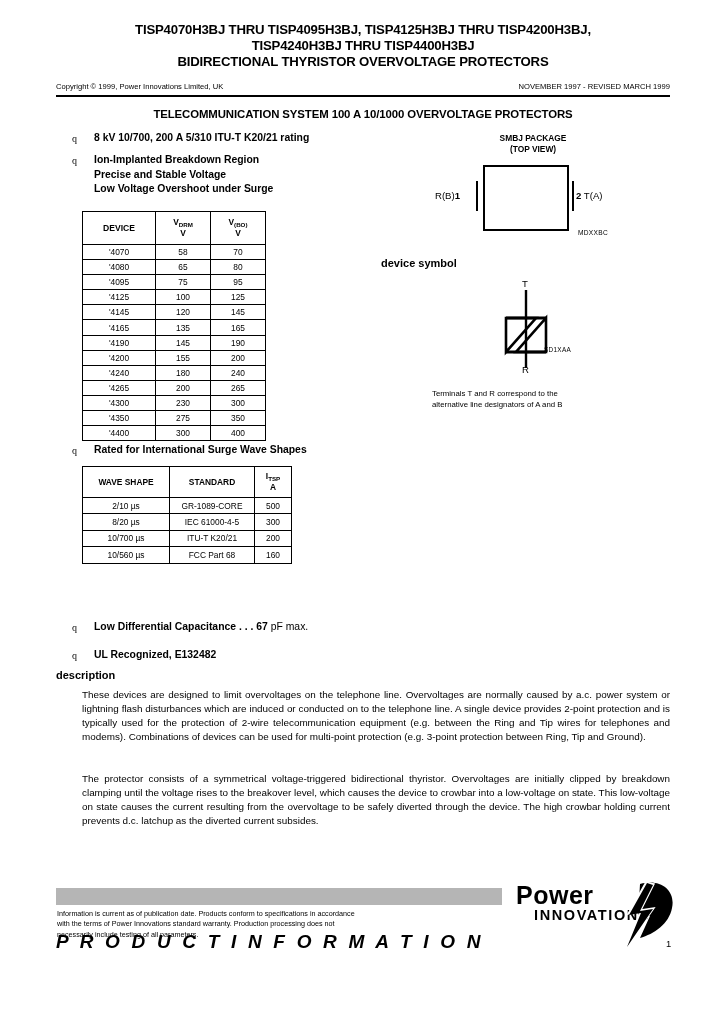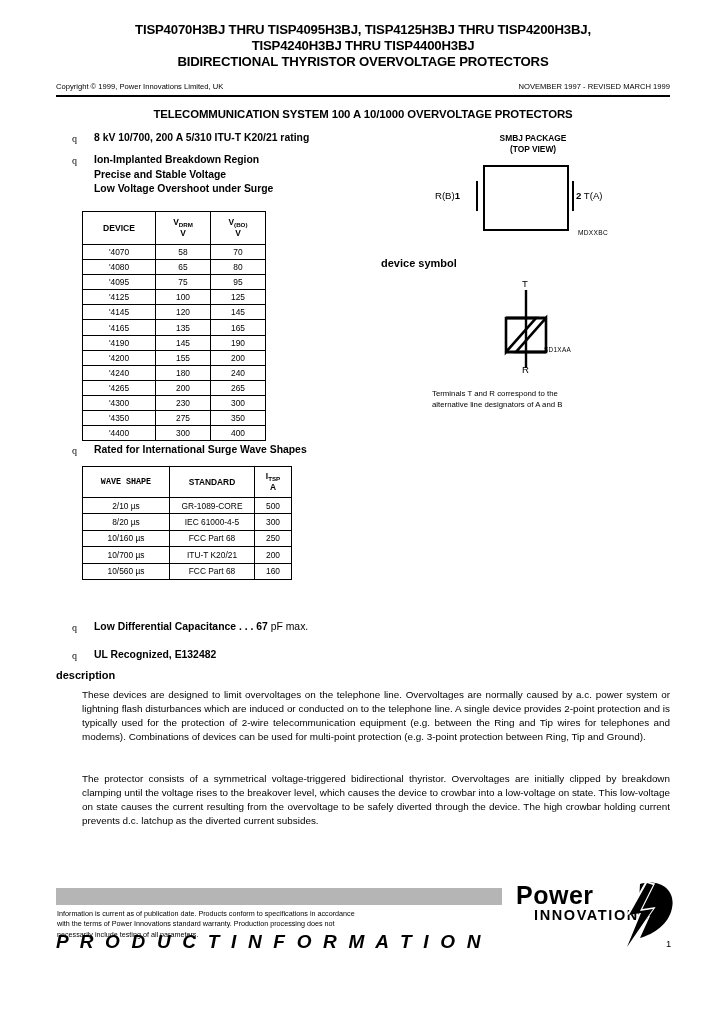--- a/index.html
+++ b/index.html
@@ -122,21 +122,21 @@
   }
   #device-table td { height: 14.1px; }
   #device-table td.dev { width: 72px; }
   #device-table td.val { width: 54px; }
   .sub { font-size: 6.2px; vertical-align: baseline; position: relative; top: 2px; }
   .hdr-stack { line-height: 1.35; }
   .hdr-unit { font-weight: bold; }
 
   
   #wave-table { left: 82px; top: 466px; }
-  #wave-table th.hdr-ws { width: 86px; height: 30px; font-family: Liberation Mono, monospace; }
+  #wave-table th.hdr-ws { width: 86px; height: 30px; }
   #wave-table th.hdr-std { width: 84px; height: 30px; }
   #wave-table th.hdr-itsp { width: 36px; height: 30px; }
   #wave-table td { height: 15.4px; }
   #wave-table td.ws { width: 86px; }
   #wave-table td.std { width: 84px; }
   #wave-table td.itsp { width: 36px; }
 
   
   #package-block {
     position: absolute;
@@ -458,25 +458,20 @@
           <td class="ws">2/10 µs</td>
           <td class="std">GR-1089-CORE</td>
           <td class="itsp">500</td>
         </tr>
         <tr>
           <td class="ws">8/20 µs</td>
           <td class="std">IEC 61000-4-5</td>
           <td class="itsp">300</td>
         </tr>
         <tr>
-          <td class="ws">10/160 µs</td>
-          <td class="std">FCC Part 68</td>
-          <td class="itsp">250</td>
-        </tr>
-        <tr>
           <td class="ws">10/700 µs</td>
           <td class="std">ITU-T K20/21</td>
           <td class="itsp">200</td>
         </tr>
         <tr>
           <td class="ws">10/560 µs</td>
           <td class="std">FCC Part 68</td>
           <td class="itsp">160</td>
         </tr>
       </tbody>

